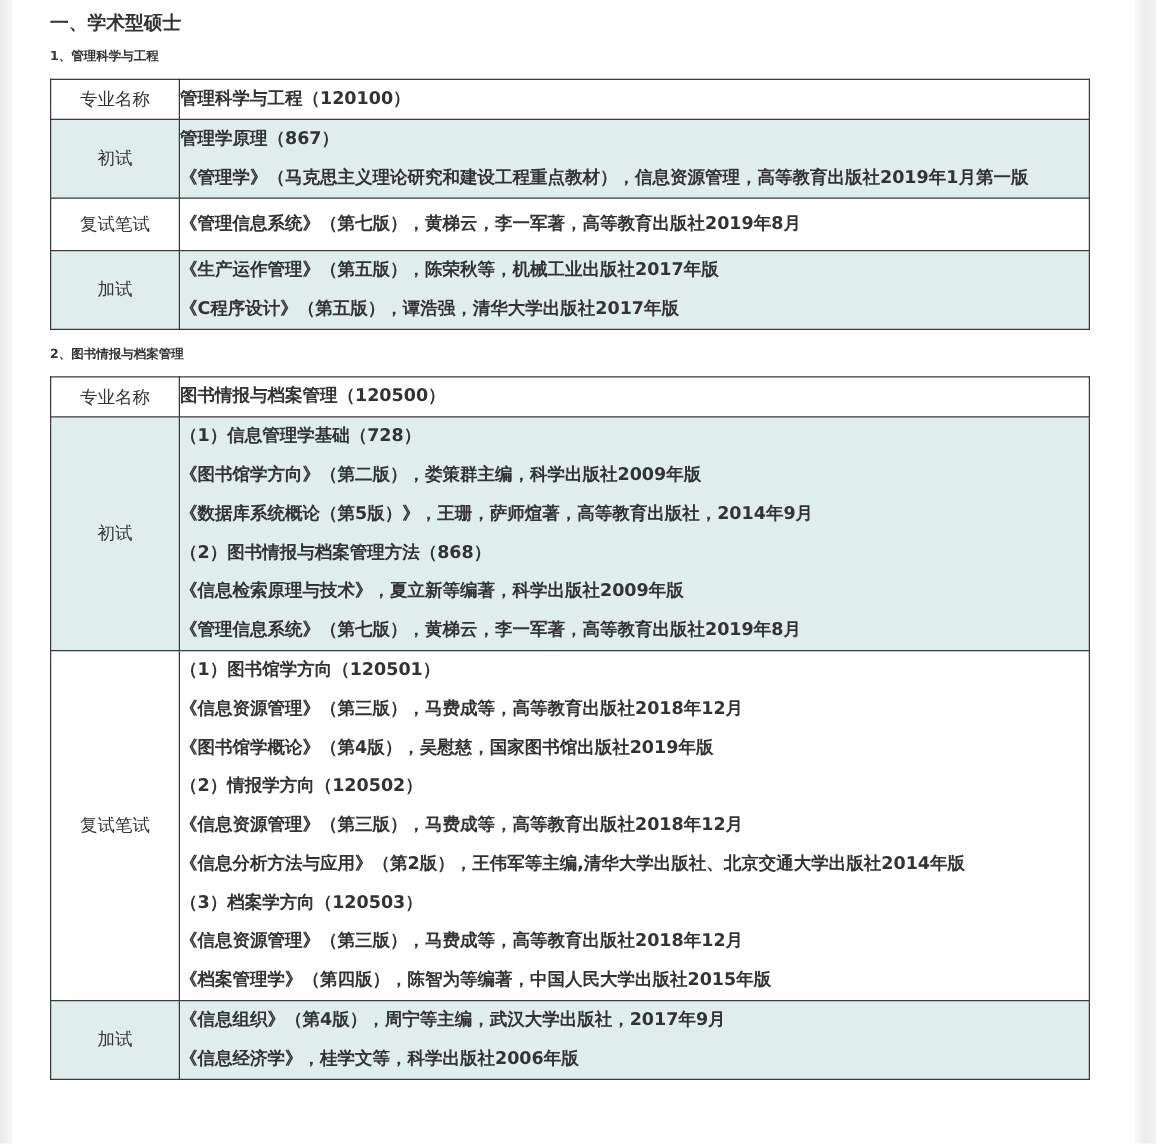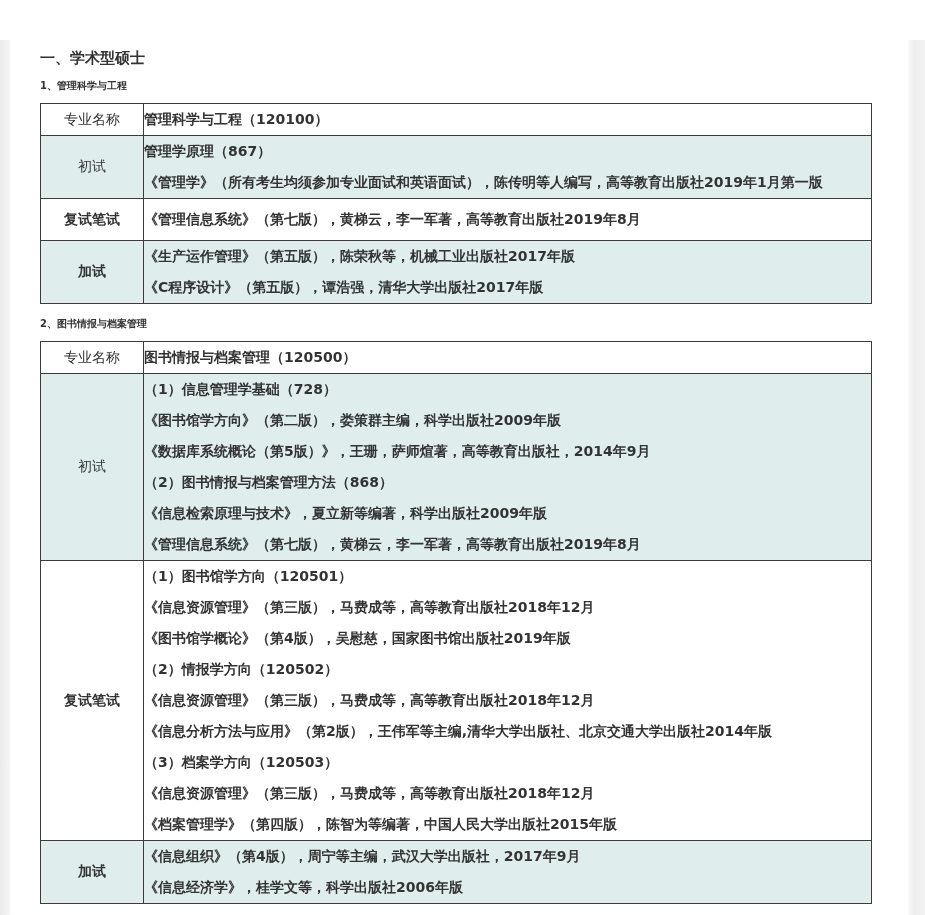--- a/index.html
+++ b/index.html
@@ -11,21 +11,20 @@
     overflow: hidden;
     font-family: "DejaVu Sans", "Liberation Sans", sans-serif;
     color: #333333;
     font-size: 14px;
   }
   .page {
     position: relative;
     width: 925px;
     height: 701px;
     background: #ffffff;
-    margin-top: 40px;
   }
   .gutter-left {
     position: absolute;
     left: 0; top: 0;
     width: 10px; height: 915px;
     background: linear-gradient(to right, #ebebeb, #f6f6f6);
   }
   .gutter-right {
     position: absolute;
     right: 0; top: 0;
@@ -61,21 +60,21 @@
   table.exam td {
     border: 1px solid #3b3b3b;
     vertical-align: middle;
     padding: 0;
   }
   td.lbl {
     width: 102px;
     text-align: center;
     font-size: 14px;
   }
-  td.lbl.bold { font-weight: bold; }
+  td.lbl.bold { font-weight: normal; }
   td.val { padding: 1px 9px; }
   tr.shaded { background: #dfeeed; }
   .ln {
     line-height: 31px;
     white-space: normal;
     font-size: 14px;
     font-weight: bold;
   }
   .ln.b { font-weight: bold; }
   .note {
@@ -102,21 +101,21 @@
           <tr>
         <td class="lbl">专业名称</td>
         <td class="val">
           <div class="ln">管理科学与工程（120100）</div>
         </td>
       </tr>
       <tr class="shaded">
         <td class="lbl">初试</td>
         <td class="val">
           <div class="ln b">管理学原理（867）</div>
-          <div class="ln">《管理学》（所有考生均须参加专业面试和英语面试），陈传明等人编写，高等教育出版社2019年1月第一版</div>
+          <div class="ln">《管理学》（马克思主义理论研究和建设工程重点教材），信息资源管理，高等教育出版社2019年1月第一版</div>
         </td>
       </tr>
       <tr>
         <td class="lbl bold">复试笔试</td>
         <td class="val">
           <div class="ln" style="padding:5px 0;">《管理信息系统》（第七版），黄梯云，李一军著，高等教育出版社2019年8月</div>
         </td>
       </tr>
       <tr class="shaded">
         <td class="lbl bold">加试</td>

